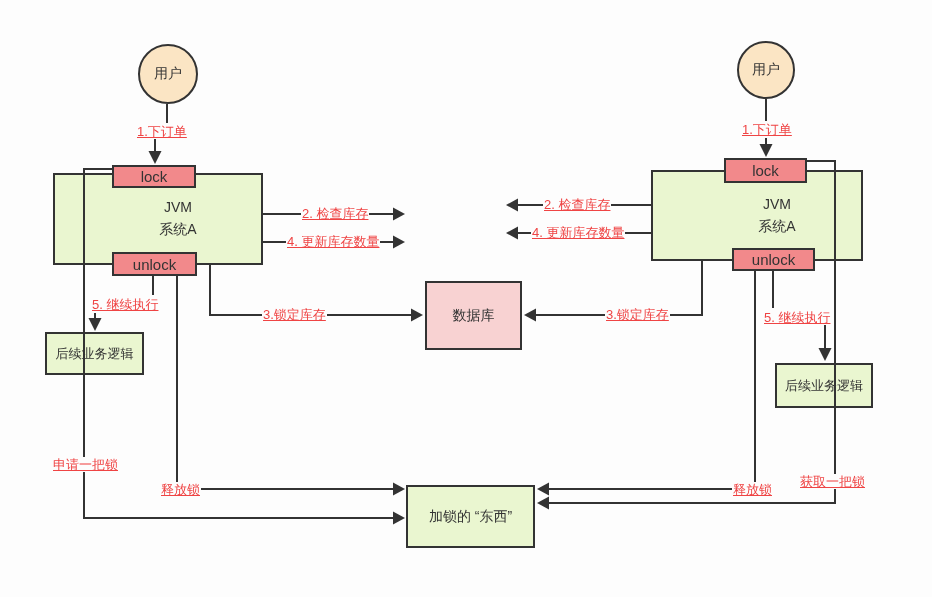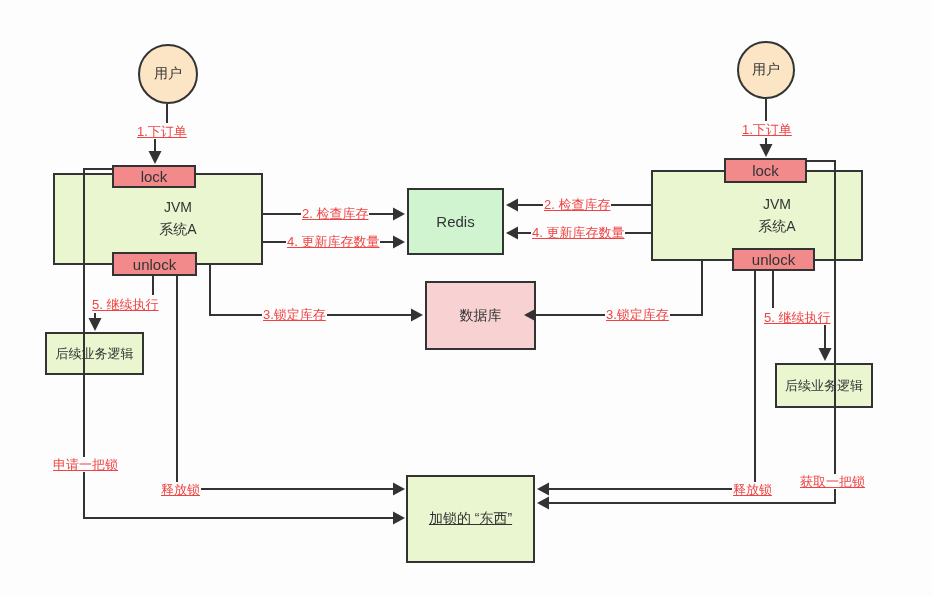--- a/index.html
+++ b/index.html
@@ -42,27 +42,26 @@
   <div class="node system" style="left:651px;top:170px;width:212px;height:91px;">
     <span>JVM</span>
     <span>系统A</span>
   </div>
 
   <div class="node tag" style="left:112px;top:165px;width:84px;height:23px;">lock</div>
   <div class="node tag" style="left:112px;top:252px;width:85px;height:24px;">unlock</div>
   <div class="node tag" style="left:724px;top:158px;width:83px;height:25px;">lock</div>
   <div class="node tag" style="left:732px;top:248px;width:83px;height:23px;">unlock</div>
 
-  <div class="node redis" style="left:407px;top:188px;width:97px;height:67px;">Redis</div>
-  <div class="node db" style="left:425px;top:281px;width:111px;height:69px;">数据库</div>
+  <div class="node db" style="left:425px;top:281px;width:97px;height:69px;">数据库</div>
 
   <div class="node green logic" style="left:45px;top:332px;width:99px;height:43px;">后续业务逻辑</div>
   <div class="node green logic" style="left:775px;top:363px;width:98px;height:45px;">后续业务逻辑</div>
 
-  <div class="node green thing" style="left:406px;top:475px;width:129px;height:88px;text-decoration:underline;">加锁的 “东西”</div>
+  <div class="node green thing" style="left:406px;top:485px;width:129px;height:63px;">加锁的 “东西”</div>
 
   <svg class="edges" width="932" height="597">
 
     <g>
       <path d="M167,104 V123"></path>
         <path d="M155,139 V152"></path>
       <polygon points="155,164 148.5,151 161.5,151"></polygon>
     </g>
 
     <g>

